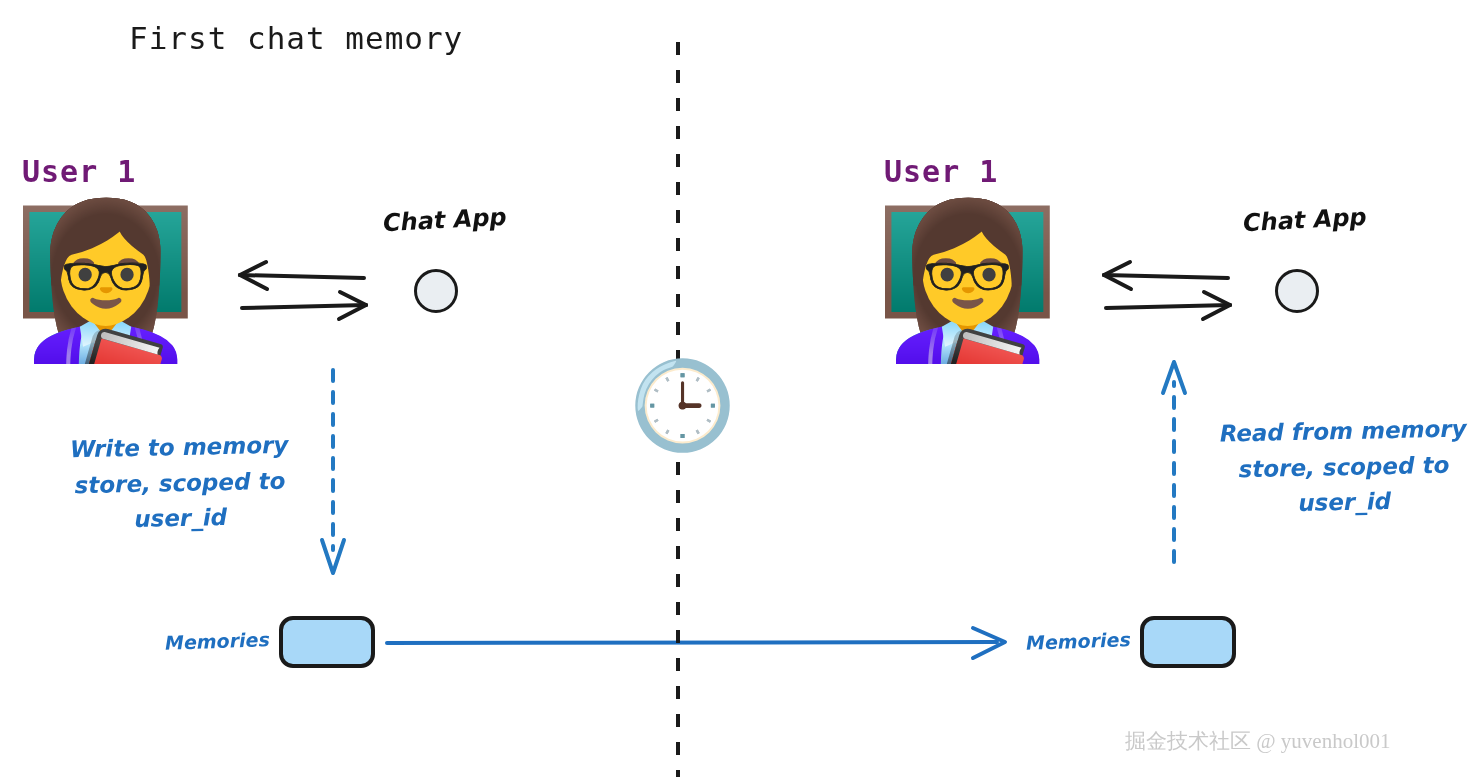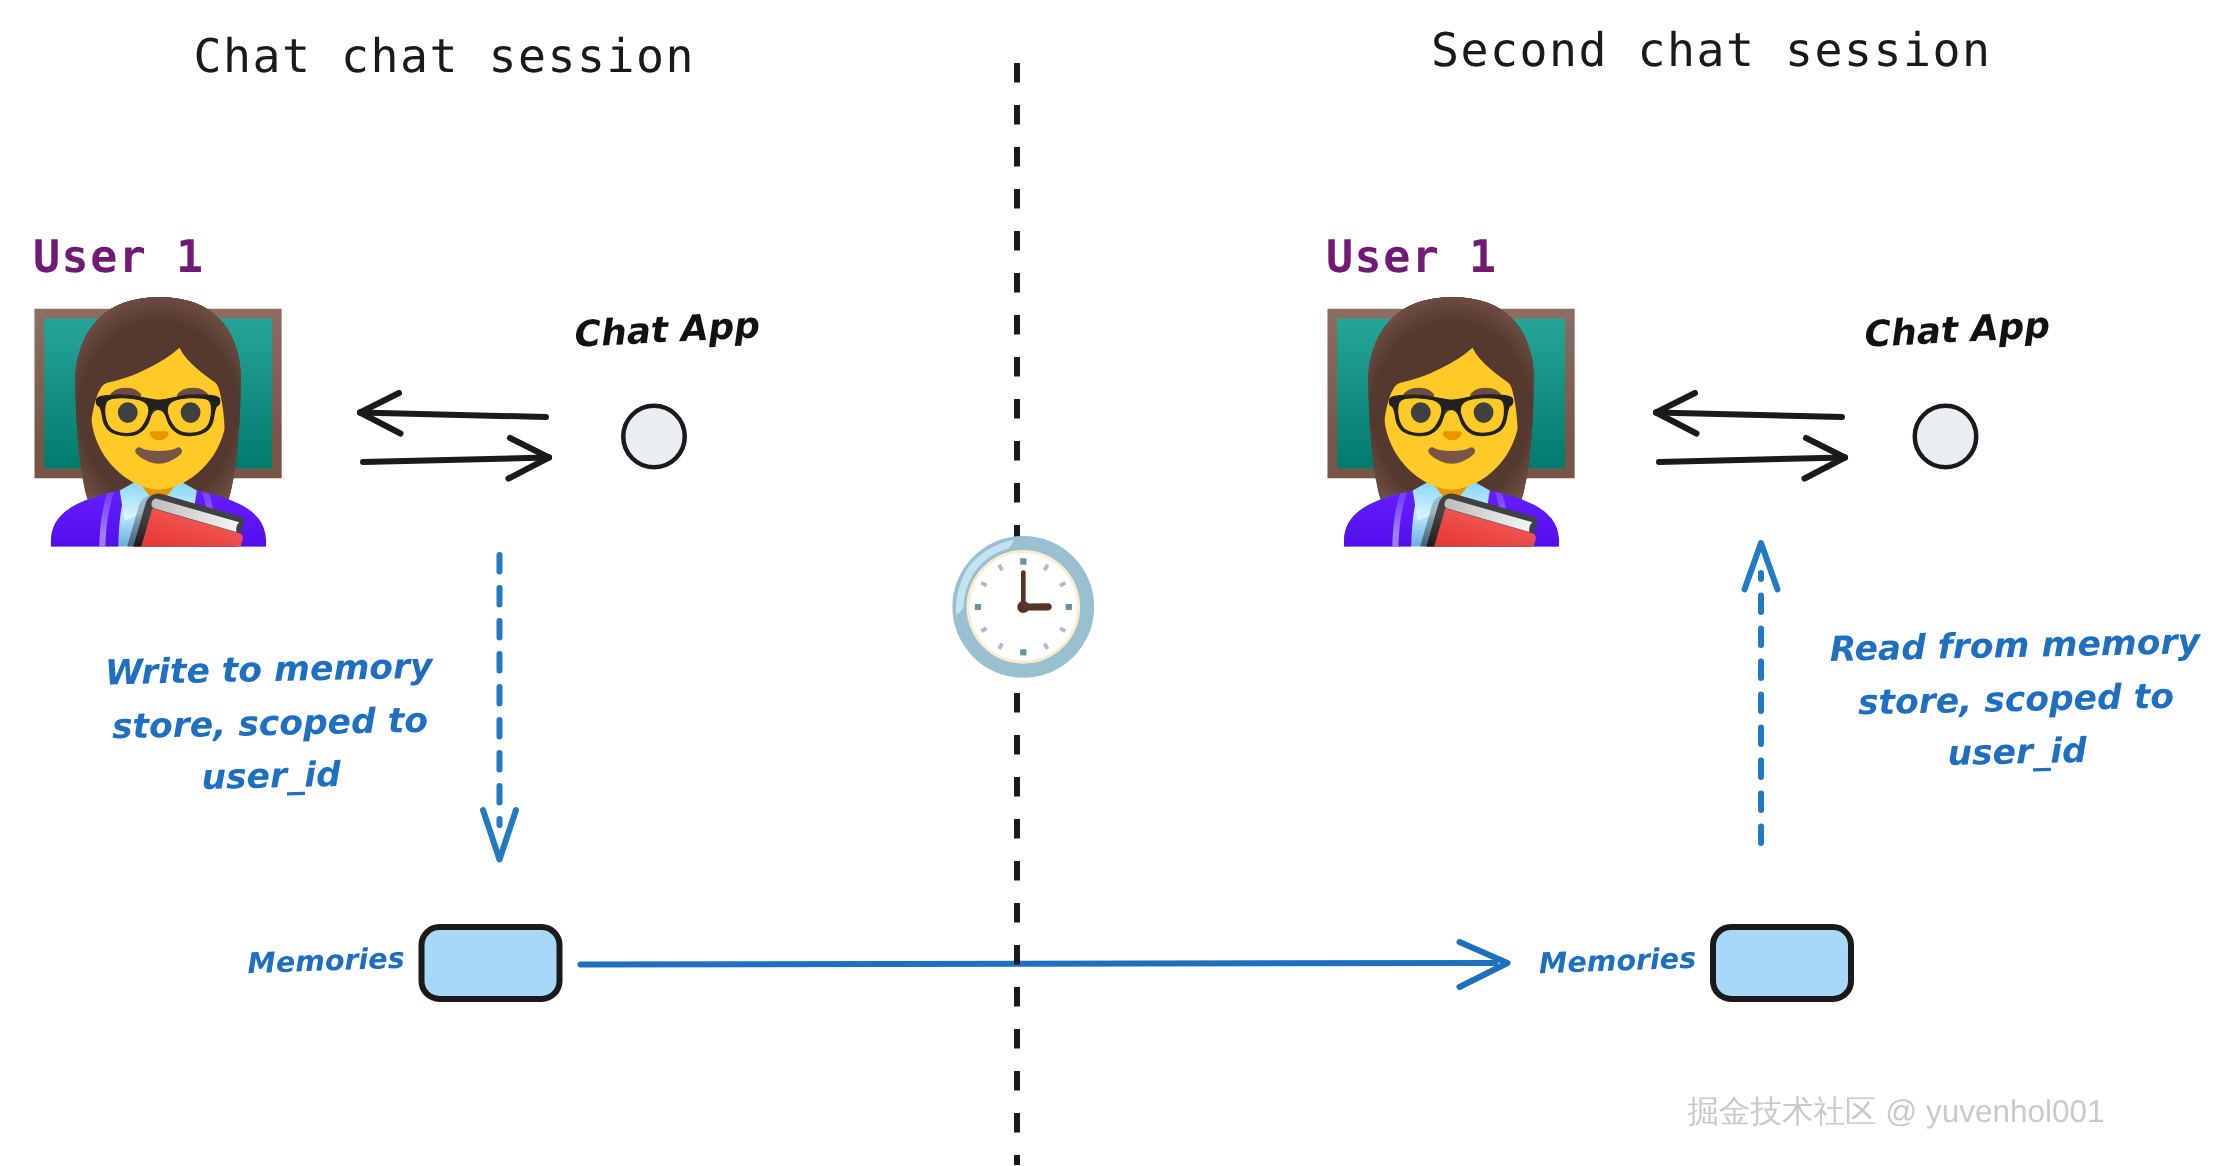--- a/index.html
+++ b/index.html
@@ -103,36 +103,35 @@
 
   
   .clock {
     font-size: 86px;
     line-height: 86px;
     user-select: none;
   }
 
   
   .watermark {
-    font-family: Liberation Sans, sans-serif;
+    font-family: Liberation Serif, serif;
     font-size: 21px;
     color: #c9c9c9;
     white-space: nowrap;
   }
 
   svg { display: block; overflow: visible; }
 </style>
 </head>
 <body>
 
 <div id="canvas">
 
-  <div class="abs session-title" style="left:129px; top:20px;">Chat chat session</div>
-
-  <div class="abs session-title" style="left:954px; top:16px;">Second chat session</div>
+  <div class="abs session-title" style="left:129px; top:20px;">First chat memory</div>
+
 
   <div class="abs user-label" style="left:22px; top:154px;">User 1</div>
 
   <div class="abs avatar" style="left:12px; top:206px;">👩‍🏫</div>
 
   <div class="abs" style="left:236px; top:255px;">
     <svg width="136" height="70" viewBox="0 0 136 70">
       <g stroke="#1a1a1a" stroke-width="4" fill="none" stroke-linecap="round">
         <path d="M4,20 L128,23"></path>
         <path d="M4,20 L30,7"></path>

